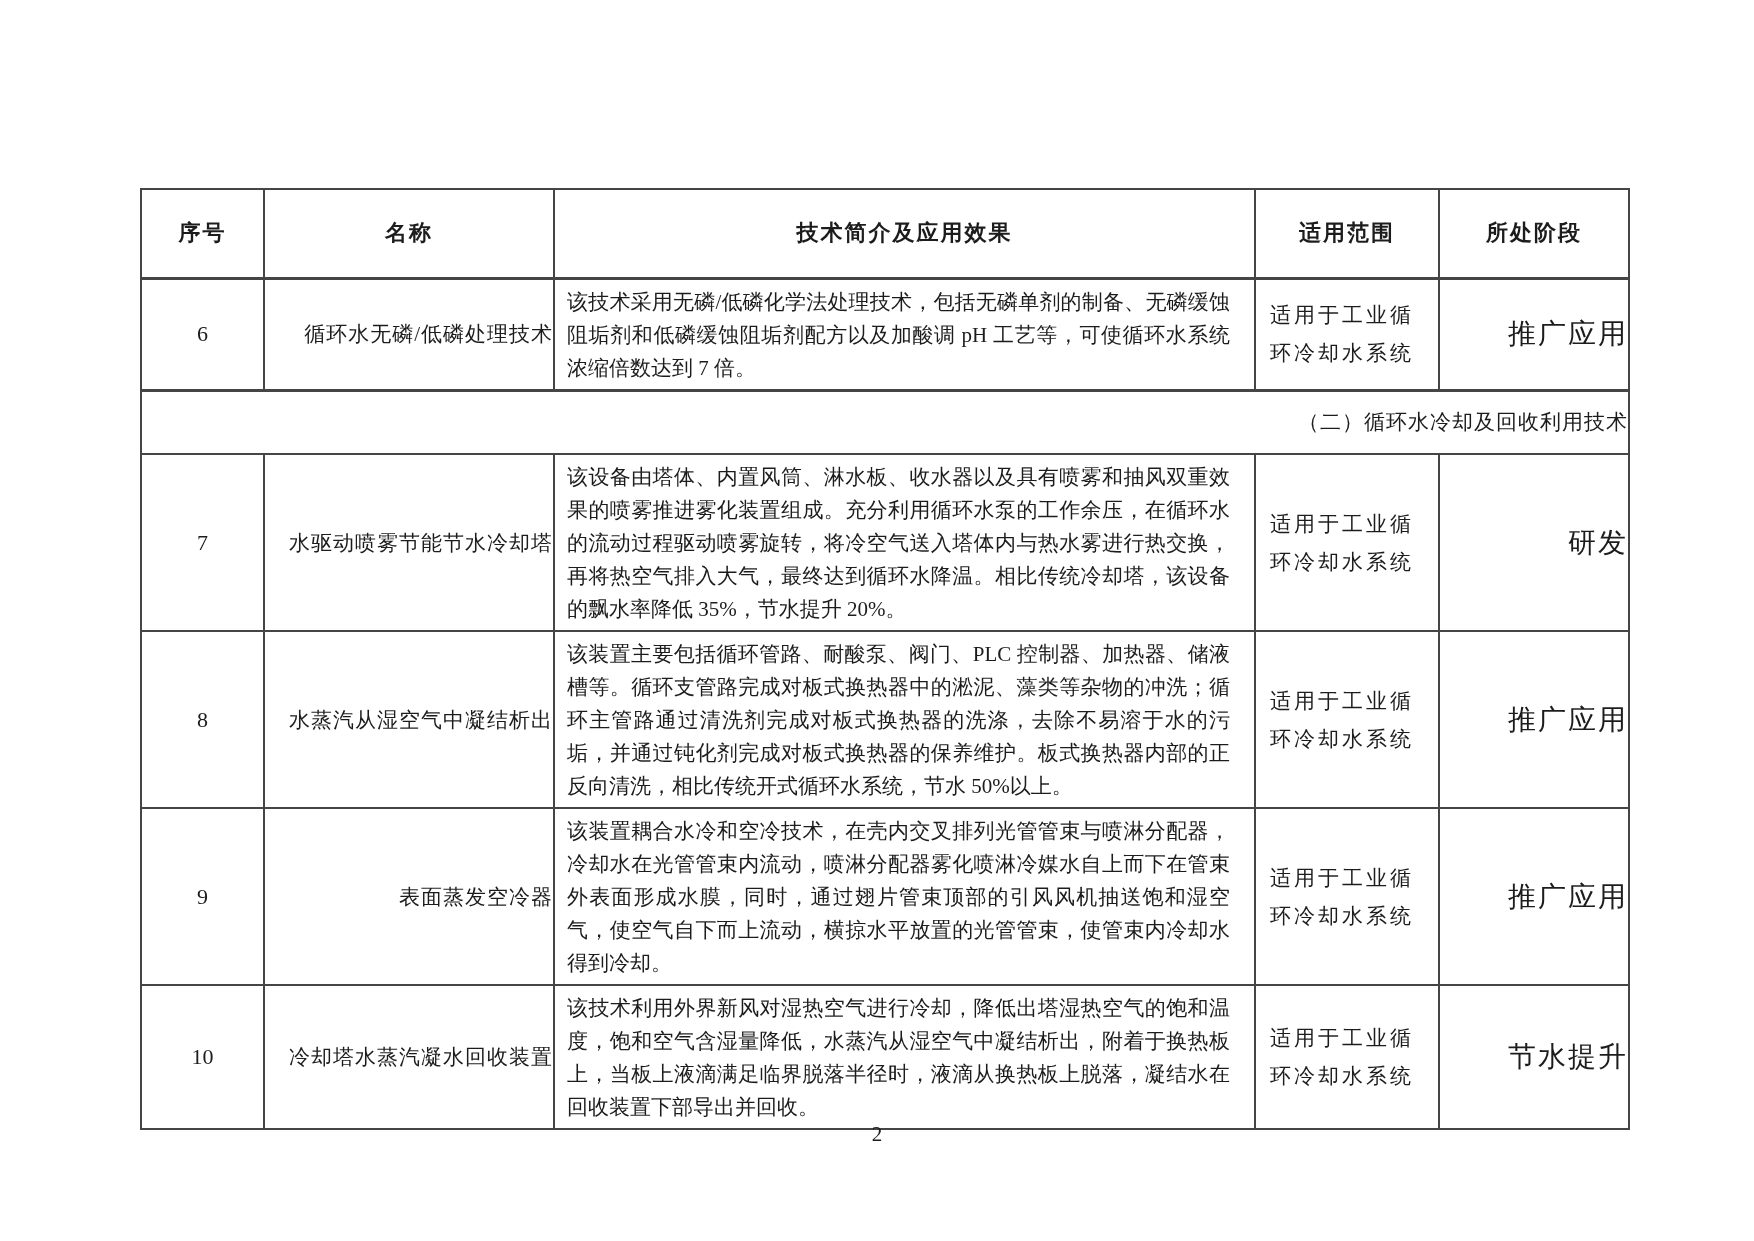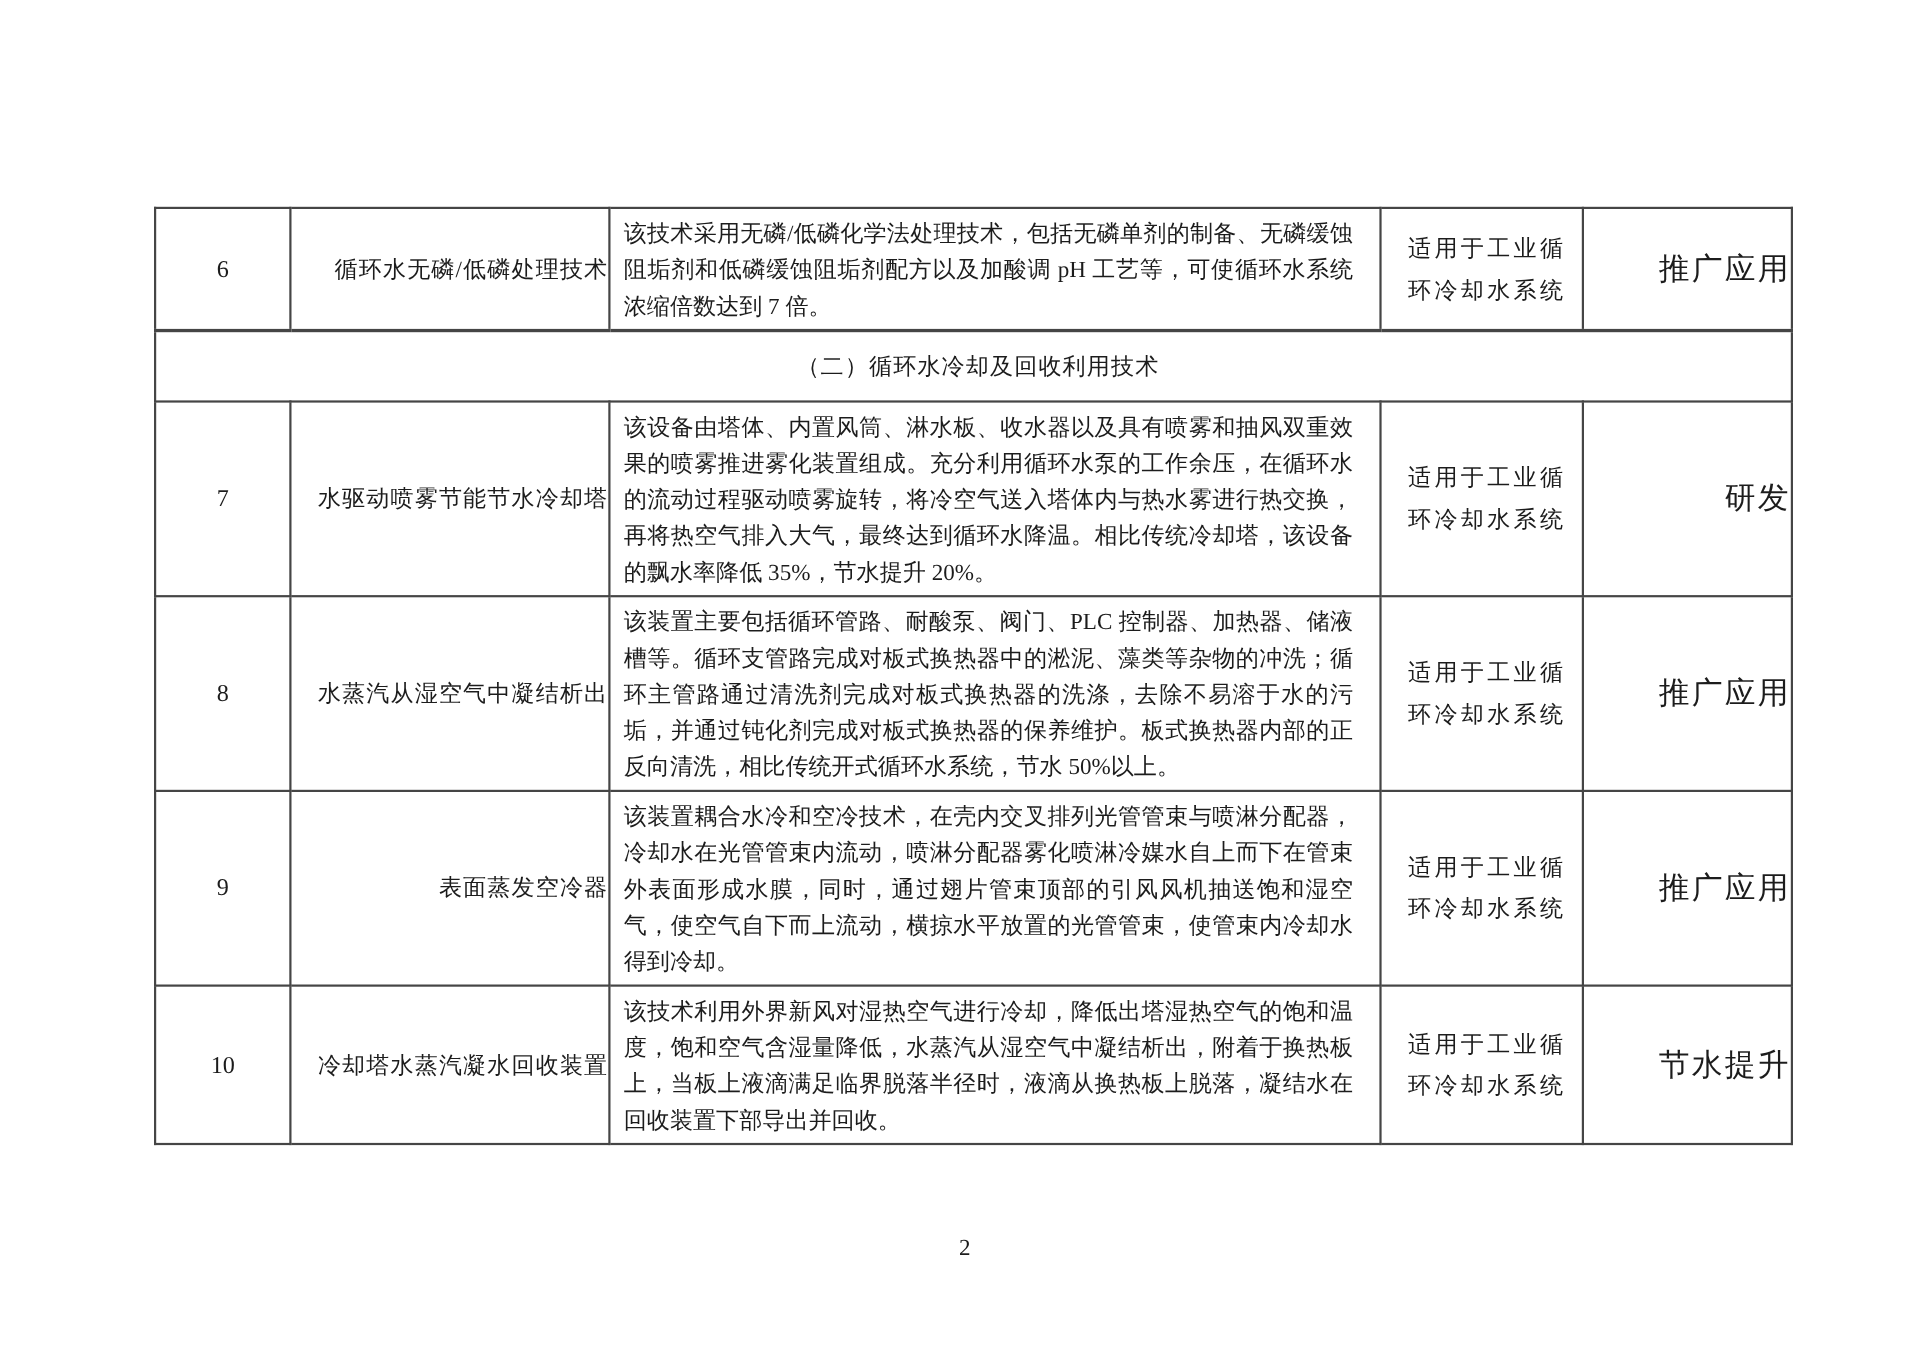--- a/index.html
+++ b/index.html
@@ -46,41 +46,41 @@
   }
   td.cell-desc {
     vertical-align: top;
     padding: 6px 24px 4px 12px;
     font-size: 21px;
     line-height: 33px;
     text-align: justify;
     text-justify: inter-character;
   }
   td.cell-scope {
-    text-align: right;
+    text-align: left;
     font-size: 21px;
     line-height: 38px;
     letter-spacing: 3px;
     padding: 0 14px;
   }
   td.cell-stage {
     text-align: right;
     font-size: 28px;
     letter-spacing: 2px;
     margin-top: 24px;
   }
   tr.h-r6  { height: 96px; }
   tr.h-sec { height: 64px; }
   tr.h-r7  { height: 163px; }
   tr.h-r8  { height: 162px; }
   tr.h-r9  { height: 126px; }
   tr.h-r10 { height: 132px; }
   tr.section-row td {
     font-size: 21px;
-    text-align: center;
+    text-align: right;
     padding-left: 8px;
     letter-spacing: 1px;
     border-radius: 19px;
   }
   .page-number {
     position: absolute;
     left: 0;
     top: 1122px;
     width: 100%;
     text-align: center;
@@ -95,20 +95,27 @@
   <table class="tech-table">
     <colgroup>
       <col style="width:123px">
       <col style="width:290px">
       <col style="width:701px">
       <col style="width:184px">
       <col style="width:190px">
     </colgroup>
 
     <tbody>
+        <tr class="header-row">
+      <th>序号</th>
+      <th>名称</th>
+      <th>技术简介及应用效果</th>
+      <th>适用范围</th>
+      <th>所处阶段</th>
+    </tr>
 
     <tr class="row-6 h-r6">
       <td class="cell-no">6</td>
       <td class="cell-name">循环水无磷/低磷处理技术</td>
       <td class="cell-desc">该技术采用无磷/低磷化学法处理技术，包括无磷单剂的制备、无磷缓蚀阻垢剂和低磷缓蚀阻垢剂配方以及加酸调 pH 工艺等，可使循环水系统浓缩倍数达到 7 倍。</td>
       <td class="cell-scope">适用于工业循环冷却水系统</td>
       <td class="cell-stage">推广应用</td>
     </tr>
 
     <tr class="section-row h-sec">

